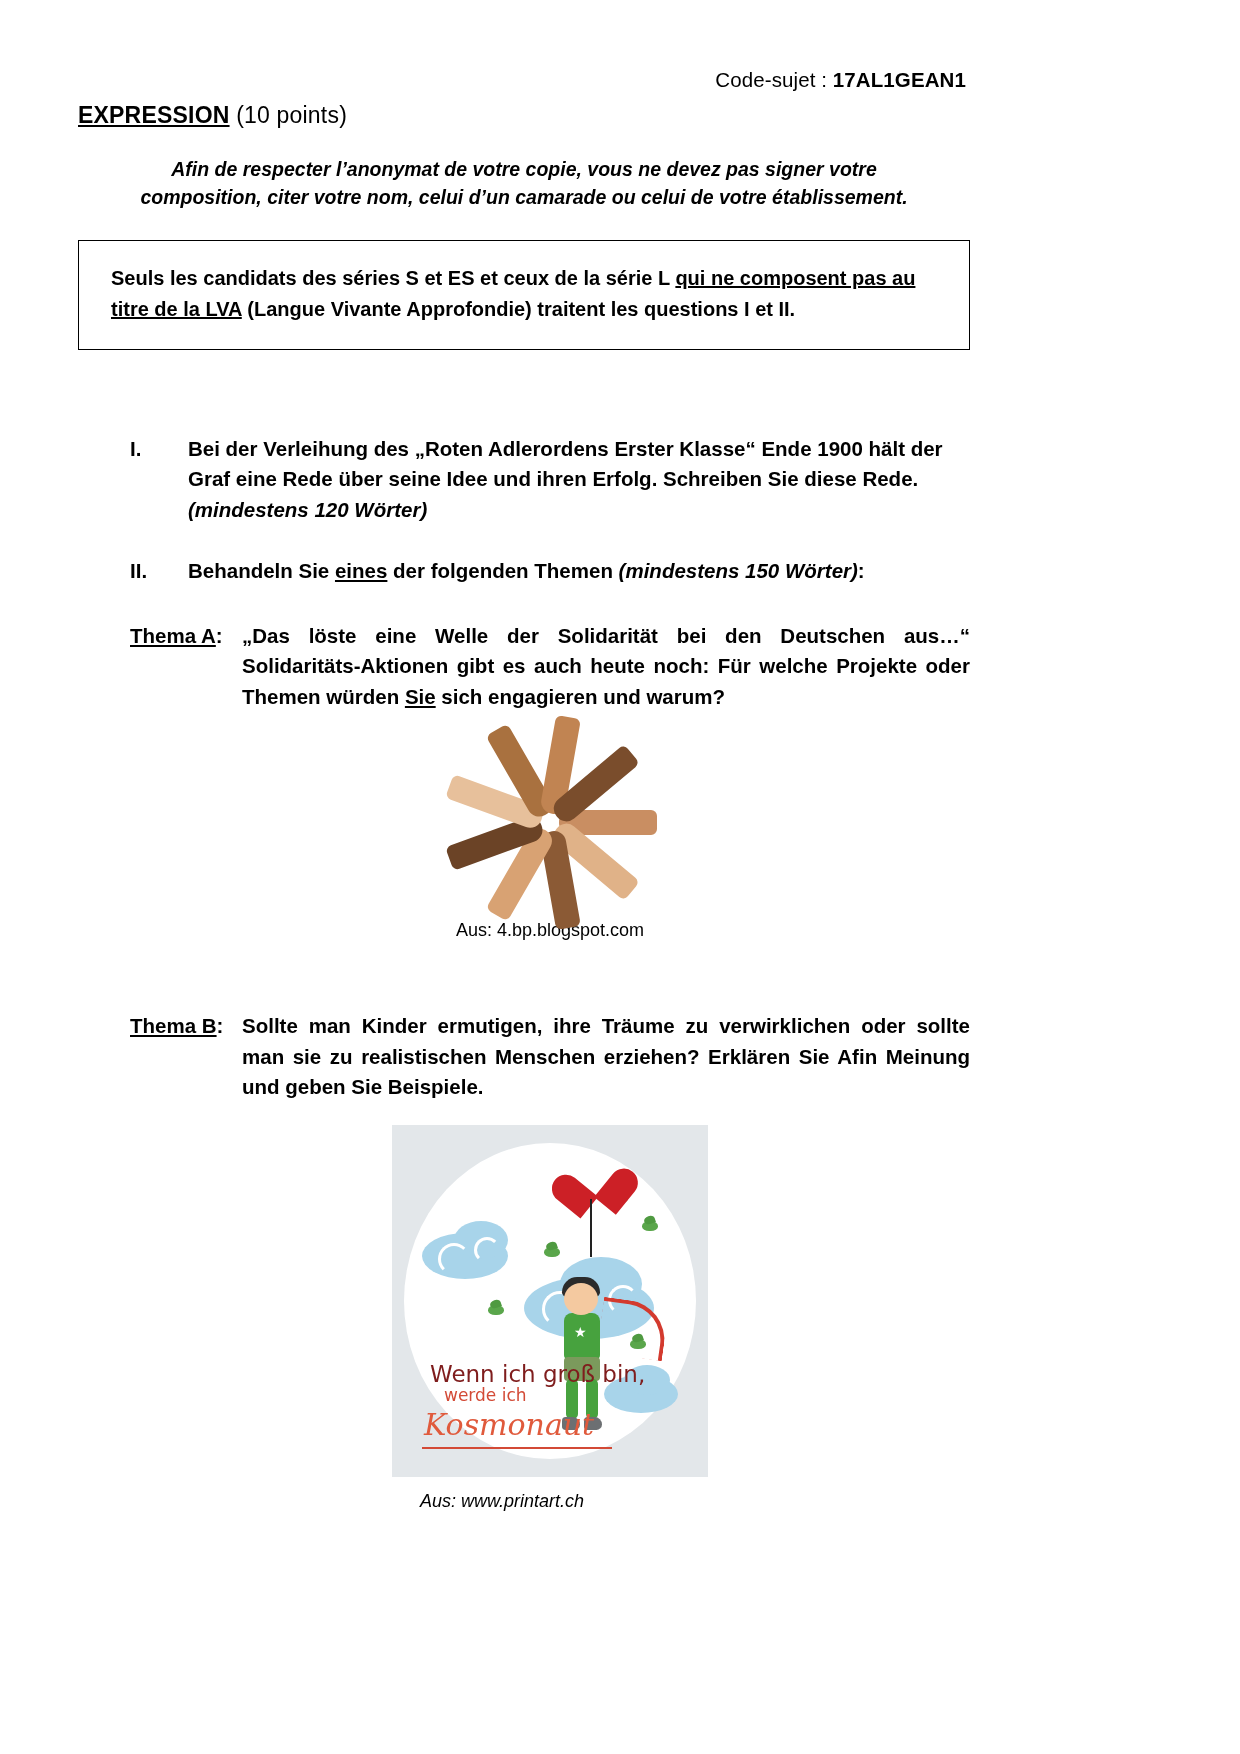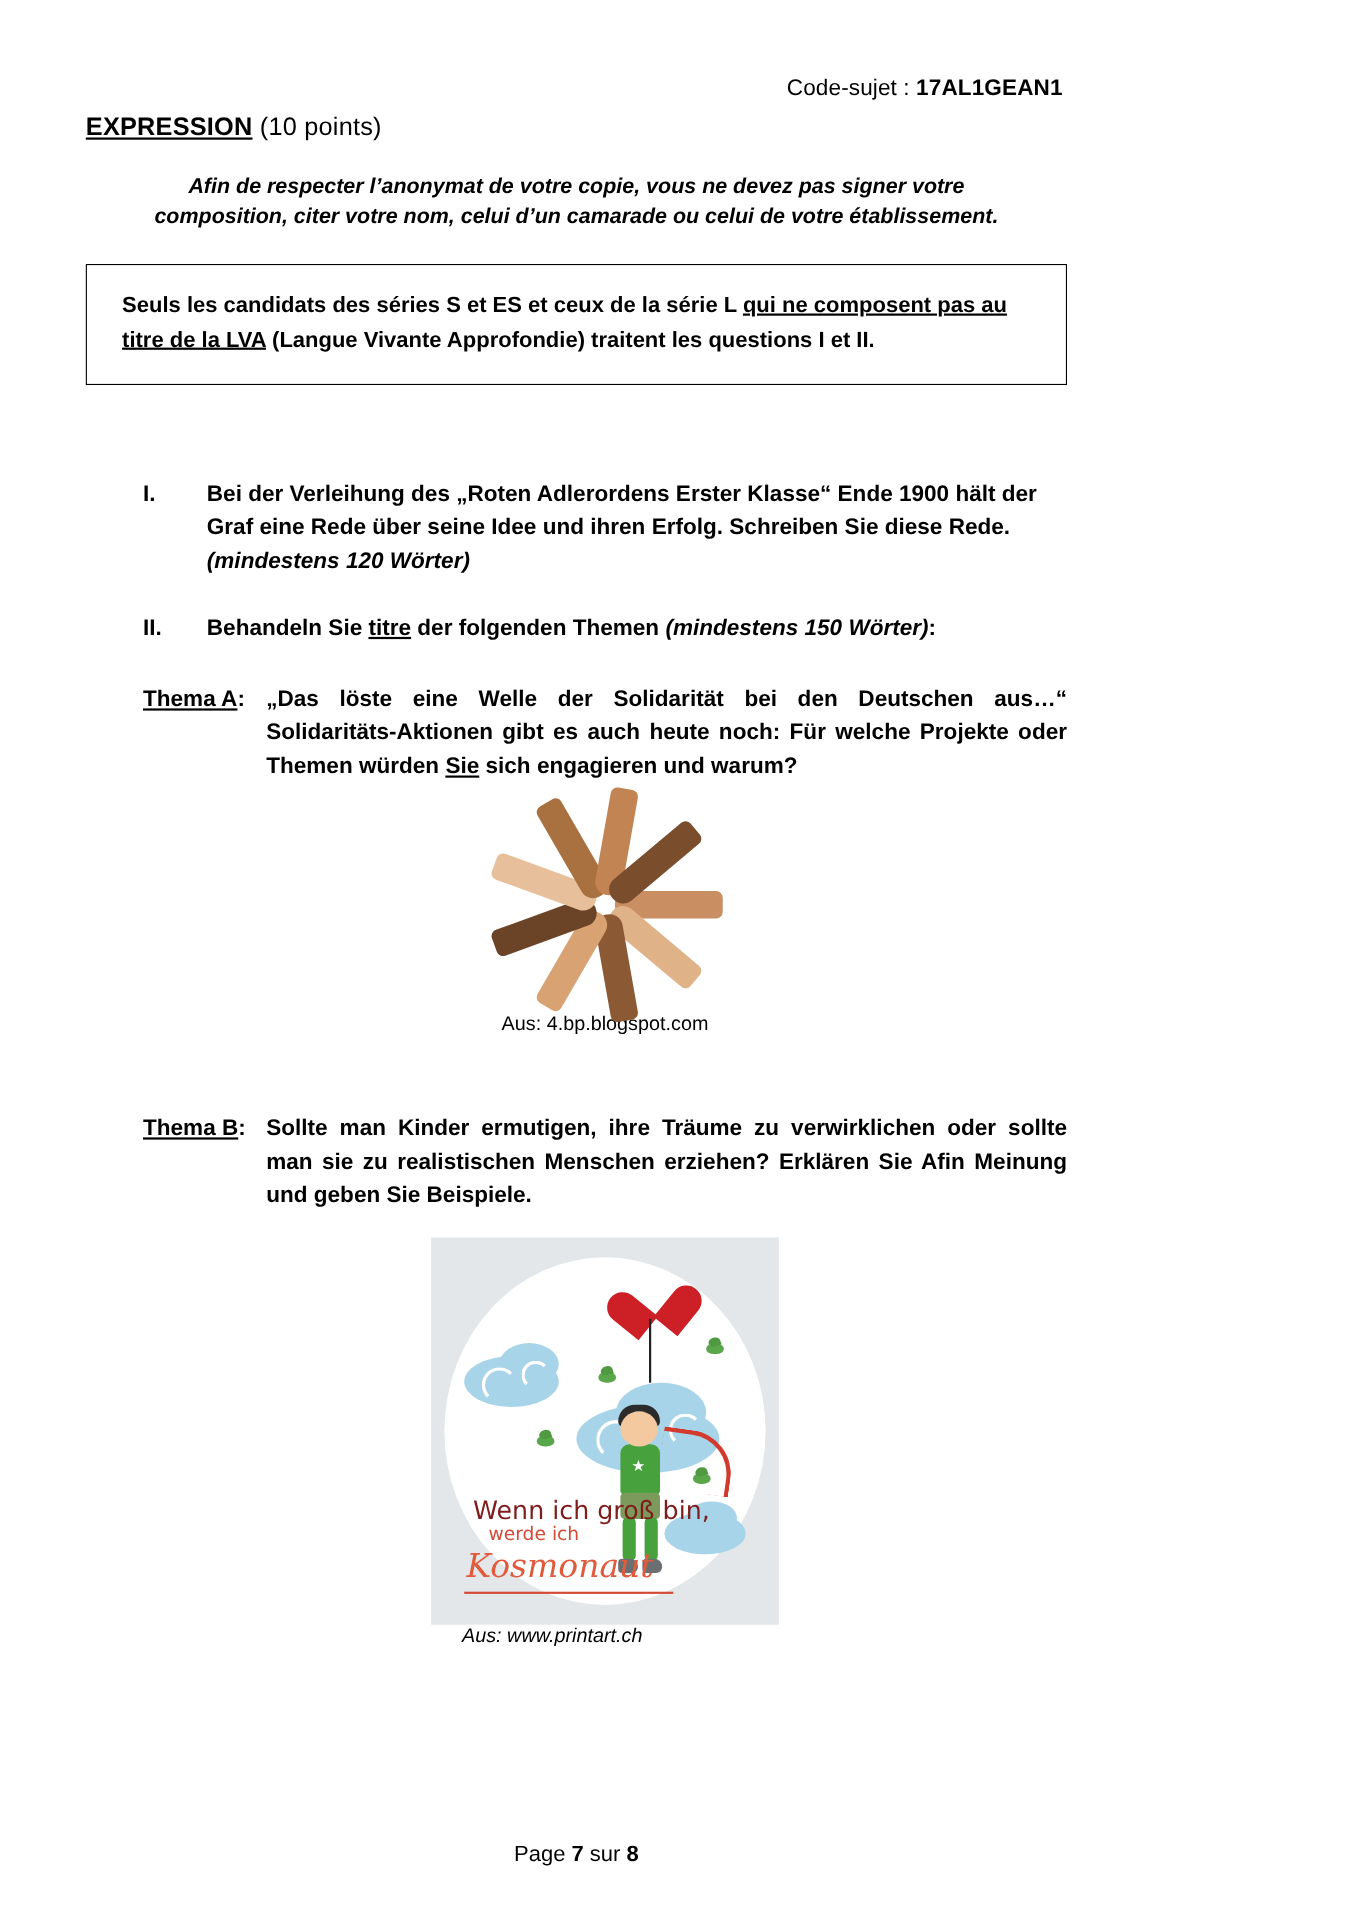--- a/index.html
+++ b/index.html
@@ -126,20 +126,21 @@
     text-align: center;
     margin-top: 22px;
   }
   .caption {
     font-size: 18px;
     margin-top: 10px;
   }
   .caption-left {
     font-style: italic;
     font-size: 18px;
+    margin-top: 14px;
     padding-left: 290px;
     text-align: left;
   }
   
   .hands-wrap {
     width: 230px;
     height: 175px;
     margin: 0 auto;
     position: relative;
   }
@@ -350,21 +351,21 @@
       <div class="q-num">I.</div>
       <div class="q-text">
         <span>Bei der Verleihung des „Roten Adlerordens Erster Klasse“ Ende 1900 hält der Graf eine Rede über seine Idee und ihren Erfolg. Schreiben Sie diese Rede.</span>
         <span class="ital">(mindestens 120 Wörter)</span>
       </div>
     </div>
 
     <div class="q-row">
       <div class="q-num">II.</div>
       <div class="q-text">
-        <span>Behandeln Sie </span><span class="u">titre</span><span> der folgenden Themen </span><span class="ital">(mindestens 150 Wörter)</span><span>:</span>
+        <span>Behandeln Sie </span><span class="u">eines</span><span> der folgenden Themen </span><span class="ital">(mindestens 150 Wörter)</span><span>:</span>
       </div>
     </div>
 
     <div class="theme-row">
       <div class="theme-label">
         <span class="u">Thema A</span><span>:</span>
       </div>
       <div class="theme-body">
         <span>„Das löste eine Welle der Solidarität bei den Deutschen aus…“ Solidaritäts-Aktionen gibt es auch heute noch: Für welche Projekte oder Themen würden </span><span class="u">Sie</span><span> sich engagieren und warum?</span>
       </div>
@@ -432,17 +433,14 @@
         <div class="txt-line1">Wenn ich groß bin,</div>
         <div class="txt-line2">werde ich</div>
         <div class="txt-word">Kosmonaut</div>
         <div class="txt-underline"></div>
       </div>
       <div class="caption-left">Aus:  www.printart.ch</div>
     </div>
 
   </div>
 
-  <div class="footer">
-    <span>Page </span><b>7</b><span> sur </span><b>8</b>
-  </div>
 
 </div>
 
 </body></html>

